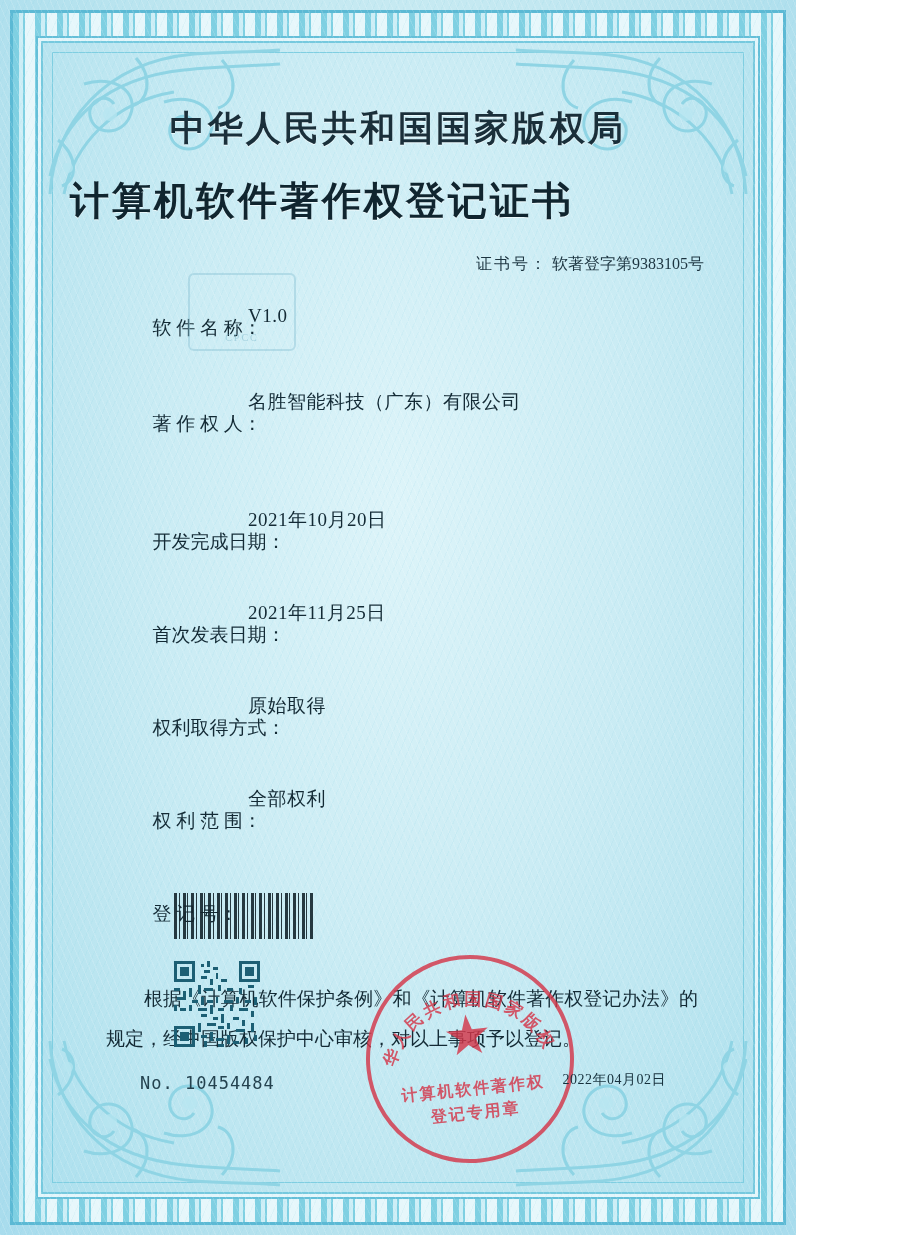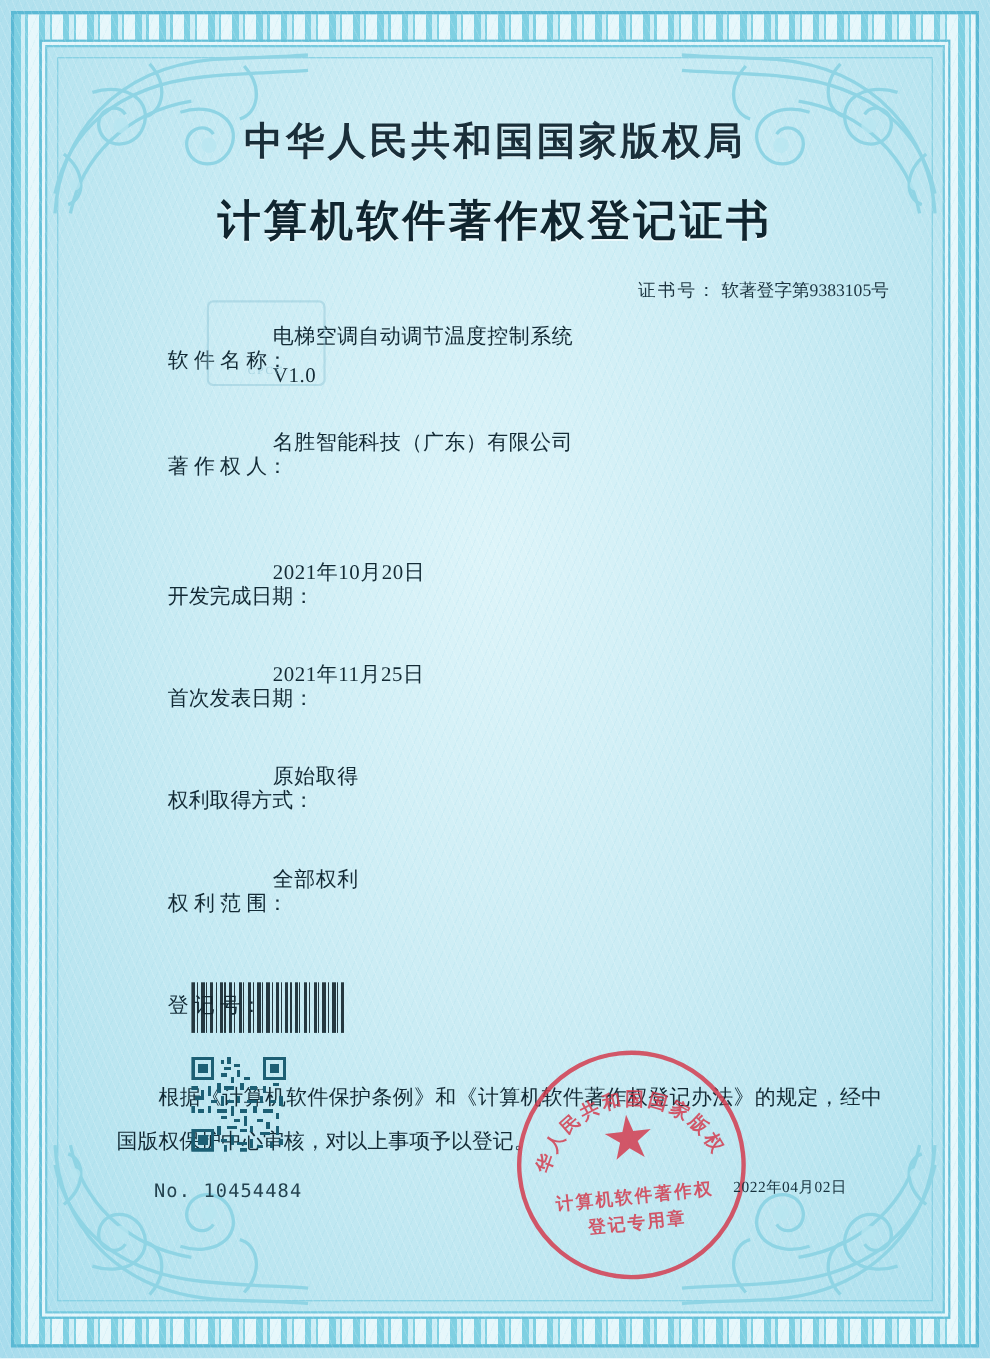--- a/index.html
+++ b/index.html
@@ -5,21 +5,21 @@
   html, body {
     margin: 0;
     padding: 0;
     background: #ffffff;
   }
   body {
     font-family: "Liberation Serif", "DejaVu Serif", serif;
   }
   .certificate {
     position: relative;
-    width: 900px;
+    width: 796px;
     height: 1235px;
     overflow: hidden;
     background:
       radial-gradient(ellipse at 50% 40%, #d9f2f7 0%, #c7eaf2 45%, #b5e2ee 75%, #a8dced 100%);
   }
 
   
   .border-frame {
     position: absolute;
     inset: 10px;
@@ -81,21 +81,21 @@
   .org-title {
     text-align: center;
     font-size: 35px;
     letter-spacing: 3px;
     color: #1a2f3a;
     font-weight: 700;
     font-family: "DejaVu Serif", "Liberation Serif", serif;
     text-shadow: 0 1px 0 rgba(255,255,255,.6);
   }
   .main-title {
-    text-align: center;
+    text-align: left;
     font-size: 39px;
     letter-spacing: 3px;
     color: #10252f;
     font-weight: 700;
     margin-top: 22px;
     font-family: "DejaVu Serif", "Liberation Serif", serif;
     text-shadow: 0 1px 0 rgba(255,255,255,.6);
   }
   .cert-no-row {
     margin-top: 26px;
@@ -344,21 +344,20 @@
 
     <div class="watermark">CPCC</div>
 
     <div class="fields">
 
       <div class="field-row">
         <div class="field-label">
           <span>软 件 名 称</span><span class="field-colon">：</span>
         </div>
         <div class="field-value">
-          <span>电梯空调自动调节温度控制系统</span>
           <span class="sub-line">V1.0</span>
         </div>
       </div>
 
       <div class="field-row">
         <div class="field-label">
           <span>著 作 权 人</span><span class="field-colon">：</span>
         </div>
         <div class="field-value">名胜智能科技（广东）有限公司</div>
       </div>

